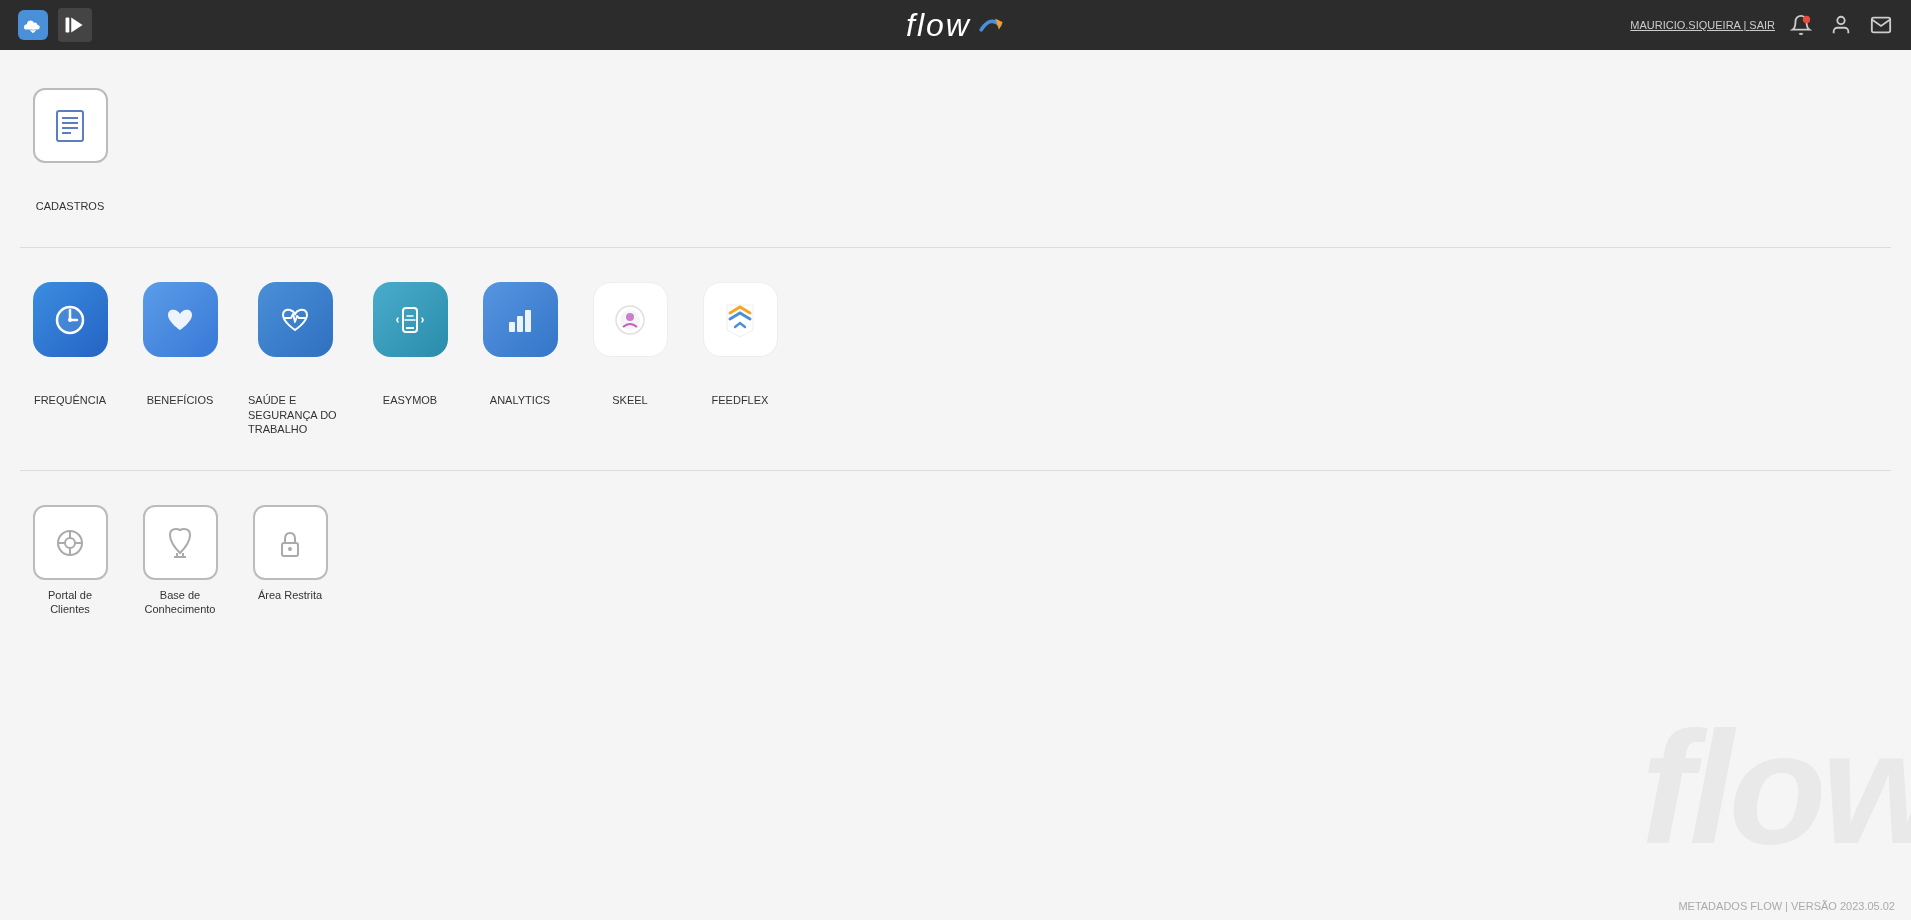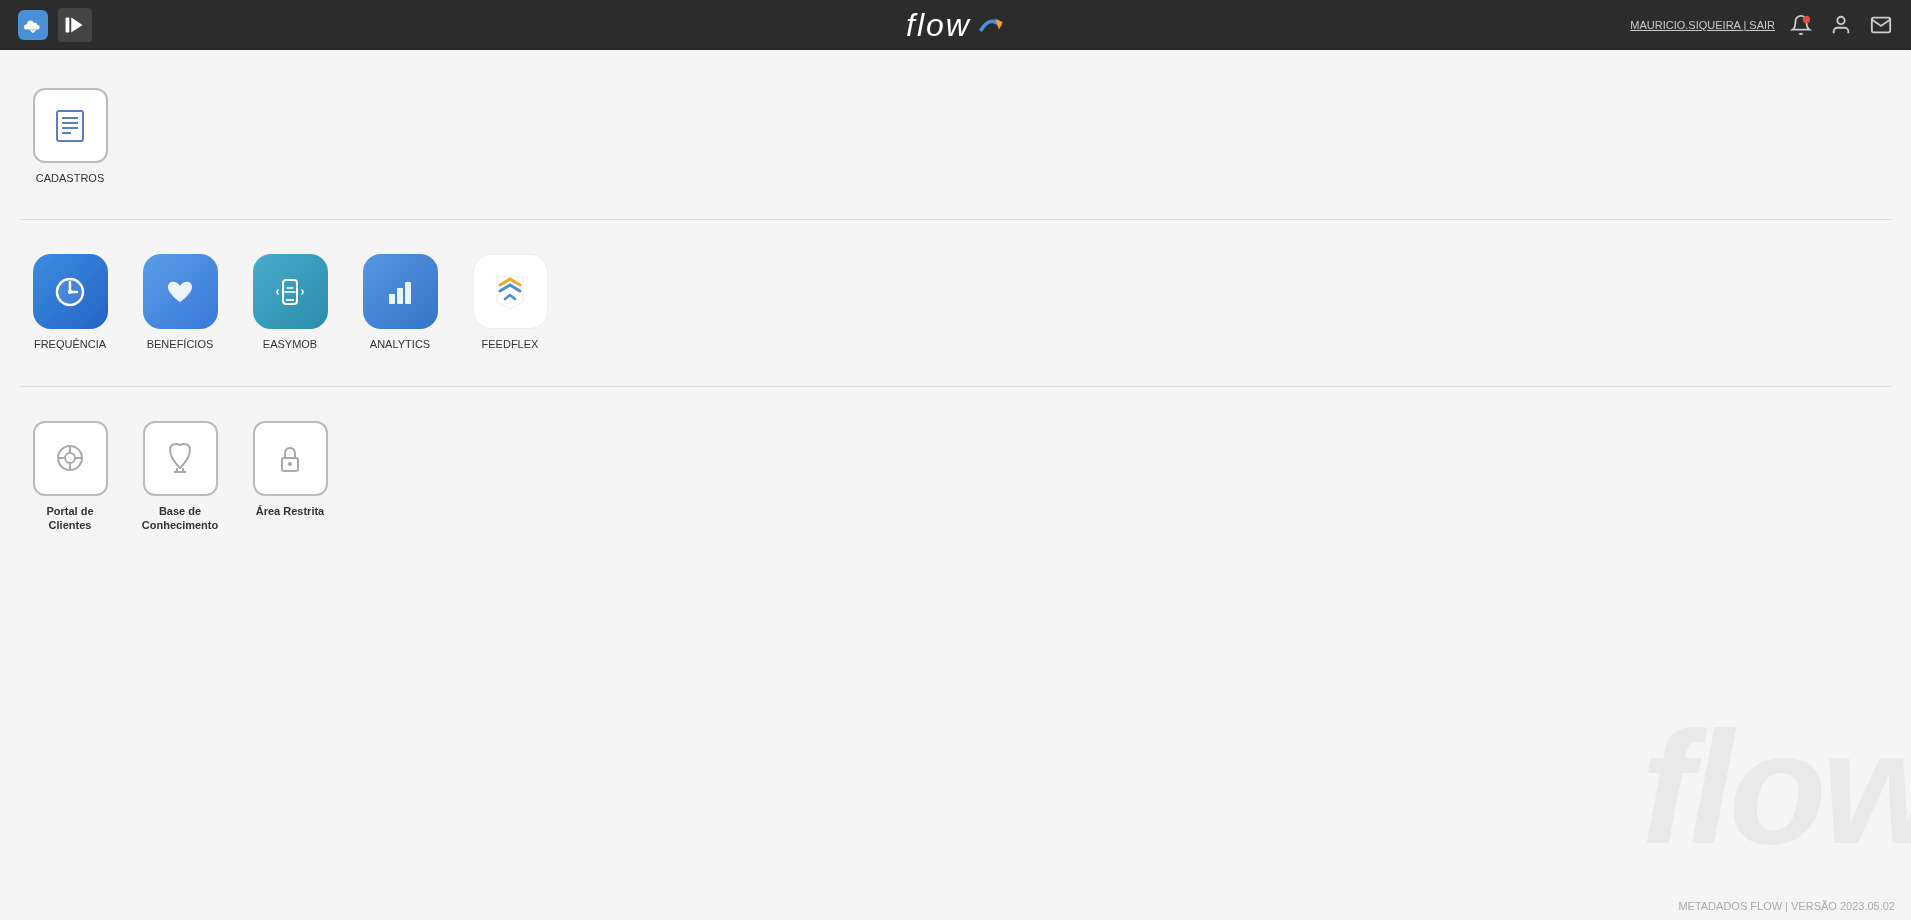--- a/index.html
+++ b/index.html
@@ -125,27 +125,28 @@
       margin-bottom: 8px;
       background: white;
     }
     .app-label {
       font-size: 11px;
       color: #333;
       text-align: left;
       line-height: 1.3;
       font-weight: 500;
       text-transform: uppercase;
+      margin-top: 28px;
     }
     .app-label-normal {
       font-size: 11px;
       color: #333;
       text-align: center;
       line-height: 1.3;
-      font-weight: bold;
+      font-weight: normal;
     }
 
     
     .watermark {
       position: fixed;
       bottom: 40px;
       right: -30px;
       opacity: 0.07;
       font-size: 160px;
       font-weight: bold;
@@ -269,20 +270,29 @@
 
       <div class="app-item">
         <div class="app-icon-colored bg-blue-benef">
           <svg width="44" height="44" viewBox="0 0 44 44" fill="none">
             <path d="M22 32 C22 32 10 24 10 17 C10 13 13 11 17 12 C19 12.5 21 14 22 16 C23 14 25 12.5 27 12 C31 11 34 13 34 17 C34 24 22 32 22 32Z" fill="white" opacity="0.9"></path>
           </svg>
         </div>
         <span class="app-label">BENEFÍCIOS</span>
       </div>
 
+      <div class="app-item" style="width:110px;">
+        <div class="app-icon-colored bg-blue-saude">
+          <svg width="44" height="44" viewBox="0 0 44 44" fill="none">
+            <path d="M22 32 C22 32 10 24 10 17 C10 13 13 11 17 12 C19 12.5 21 14 22 16 C23 14 25 12.5 27 12 C31 11 34 13 34 17 C34 24 22 32 22 32Z" stroke="white" stroke-width="2" fill="none"></path>
+            <polyline points="12,20 18,20 20,16 22,24 24,18 26,20 32,20" stroke="white" stroke-width="1.8" fill="none" stroke-linecap="round" stroke-linejoin="round"></polyline>
+          </svg>
+        </div>
+        <span class="app-label">SAÚDE E SEGURANÇA DO TRABALHO</span>
+      </div>
 
       <div class="app-item">
         <div class="app-icon-colored bg-teal-easy">
           <svg width="44" height="44" viewBox="0 0 44 44" fill="none">
             <rect x="15" y="10" width="14" height="24" rx="3" stroke="white" stroke-width="2" fill="none"></rect>
             <line x1="18" y1="30" x2="26" y2="30" stroke="white" stroke-width="2"></line>
             <path d="M19 18 L25 18 M17 22 L27 22" stroke="white" stroke-width="1.5" stroke-linecap="round"></path>
             <path d="M10 20 Q8 22 10 24" stroke="white" stroke-width="1.5" stroke-linecap="round" fill="none"></path>
             <path d="M34 20 Q36 22 34 24" stroke="white" stroke-width="1.5" stroke-linecap="round" fill="none"></path>
           </svg>
@@ -294,20 +304,31 @@
         <div class="app-icon-colored bg-blue-analytics">
           <svg width="44" height="44" viewBox="0 0 44 44" fill="none">
             <rect x="11" y="24" width="6" height="10" rx="1" fill="white" opacity="0.9"></rect>
             <rect x="19" y="18" width="6" height="16" rx="1" fill="white" opacity="0.9"></rect>
             <rect x="27" y="12" width="6" height="22" rx="1" fill="white" opacity="0.9"></rect>
           </svg>
         </div>
         <span class="app-label">ANALYTICS</span>
       </div>
 
+      <div class="app-item">
+        <div style="width:75px;height:75px;border-radius:18px;background:white;border:1px solid #eee;display:flex;align-items:center;justify-content:center;margin-bottom:8px;">
+          <svg width="50" height="50" viewBox="0 0 50 50" fill="none">
+            <circle cx="25" cy="25" r="14" stroke="#e0e0e0" stroke-width="1.5" fill="none"></circle>
+            <circle cx="25" cy="25" r="10" fill="#f5f5f5"></circle>
+            <circle cx="25" cy="22" r="4" fill="#c060c0" opacity="0.8"></circle>
+            <path d="M18 32 Q25 26 32 32" stroke="#c060c0" stroke-width="2" fill="none"></path>
+          </svg>
+        </div>
+        <span class="app-label">SKEEL</span>
+      </div>
 
       <div class="app-item">
         <div style="width:75px;height:75px;border-radius:18px;background:white;border:1px solid #eee;display:flex;align-items:center;justify-content:center;margin-bottom:8px;">
           <svg width="50" height="50" viewBox="0 0 50 50" fill="none">
             <polygon points="12,10 38,10 38,35 25,42 12,35" fill="none" stroke="#eee" stroke-width="1"></polygon>
             <path d="M15 18 L25 12 L35 18" stroke="#f5a623" stroke-width="3" stroke-linecap="round" fill="none"></path>
             <path d="M15 24 L25 18 L35 24" stroke="#4a90d9" stroke-width="3" stroke-linecap="round" fill="none"></path>
             <path d="M20 32 L25 28 L30 32" stroke="#4a90d9" stroke-width="2.5" stroke-linecap="round" fill="none"></path>
           </svg>
         </div>

